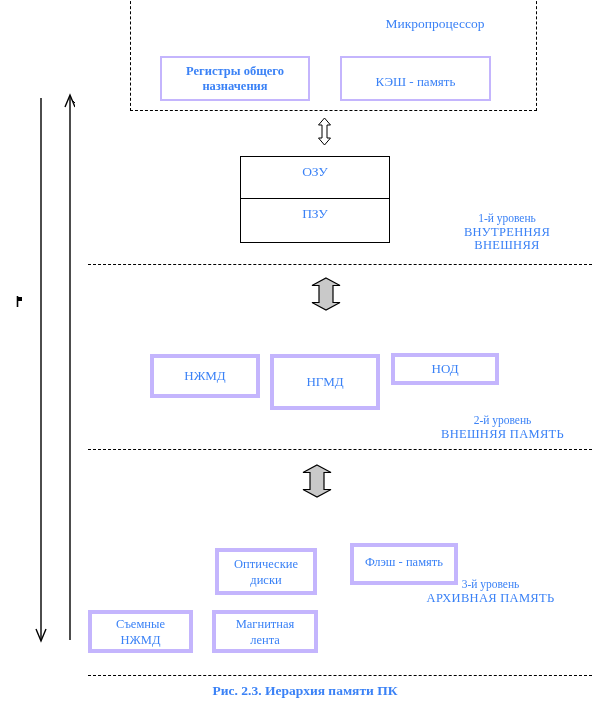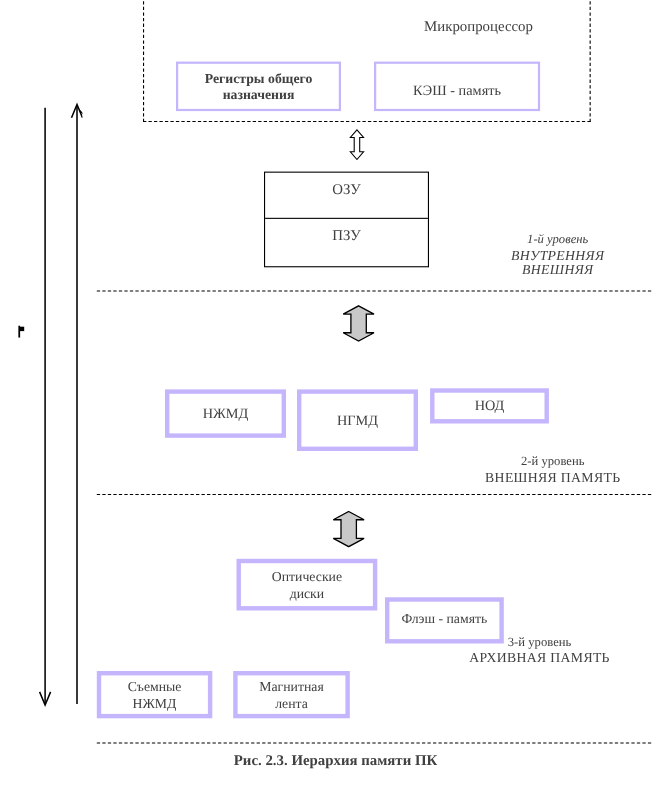--- a/index.html
+++ b/index.html
@@ -1,18 +1,18 @@
 <!DOCTYPE html>
 <html><head>
 <meta charset="utf-8">
 <style>
   html,body{margin:0;padding:0;background:#ffffff;}
   #stage{
     position:relative;width:610px;height:724px;background:#ffffff;overflow:hidden;
-    font-family:"Liberation Serif","DejaVu Serif",serif;color:#404040;
+    font-family:"Liberation Serif","DejaVu Serif",serif;color:#3b82f6;
   }
   .abs{position:absolute;}
   
   .mp-frame{
     left:130px;top:-4px;width:405px;height:114px;
     border-left:1px dashed #000;border-right:1px dashed #000;border-bottom:1px dashed #000;
   }
   .mp-label{left:355px;top:16px;width:160px;text-align:center;font-size:13.5px;}
   .box{
     border:4px solid #c4b5fd;display:flex;align-items:center;justify-content:center;
@@ -65,21 +65,21 @@
 
   <svg class="abs" style="left:317px;top:117px;" width="15" height="29" viewBox="0 0 15 29">
     <path d="M7.5 1 L13.5 8 L10 8 L10 21 L13.5 21 L7.5 28 L1.5 21 L5 21 L5 8 L1.5 8 Z" fill="#fff" stroke="#000" stroke-width="1"></path>
   </svg>
 
   <div class="abs ramrom">
     <div class="cell top">ОЗУ</div>
     <div class="cell">ПЗУ</div>
   </div>
 
-  <div class="abs lvl-label" style="left:432px;top:212px;width:150px;font-style:italic;">
+  <div class="abs lvl-label" style="left:432px;top:212px;width:150px;">
     <span class="l1">1-й уровень</span>
     <span class="l2">ВНУТРЕННЯЯ ВНЕШНЯЯ</span>
   </div>
 
   <div class="abs sep" style="left:88px;top:264px;width:504px;"></div>
 
   <svg class="abs" style="left:310px;top:277px;" width="32" height="34" viewBox="0 0 32 34">
     <path d="M16 1 L30 8.5 L23 8.5 L23 25.5 L30 25.5 L16 33 L2 25.5 L9 25.5 L9 8.5 L2 8.5 Z" fill="#c9c9c9" stroke="#000" stroke-width="1.2"></path>
   </svg>
 
@@ -91,21 +91,21 @@
     <span class="l1">2-й уровень</span>
     <span class="l2">ВНЕШНЯЯ ПАМЯТЬ</span>
   </div>
 
   <div class="abs sep" style="left:88px;top:449px;width:504px;"></div>
 
   <svg class="abs" style="left:301px;top:464px;" width="32" height="34" viewBox="0 0 32 34">
     <path d="M16 1 L30 8.5 L23 8.5 L23 25.5 L30 25.5 L16 33 L2 25.5 L9 25.5 L9 8.5 L2 8.5 Z" fill="#c9c9c9" stroke="#000" stroke-width="1.2"></path>
   </svg>
 
-  <div class="abs box row3-box" style="left:215px;top:508px;width:128px;height:47px;">Оптические
+  <div class="abs box row3-box" style="left:215px;top:548px;width:102px;height:47px;">Оптические
 диски</div>
   <div class="abs box row3-box" style="left:350px;top:543px;width:108px;height:42px;align-items:flex-start;padding-top:7px;">Флэш - память</div>
 
   <div class="abs box row3-box" style="left:88px;top:610px;width:105px;height:43px;">Съемные
 НЖМД</div>
   <div class="abs box row3-box" style="left:212px;top:610px;width:106px;height:43px;">Магнитная
 лента</div>
 
   <div class="abs lvl-label" style="left:418px;top:578px;width:145px;">
     <span class="l1">3-й уровень</span>

